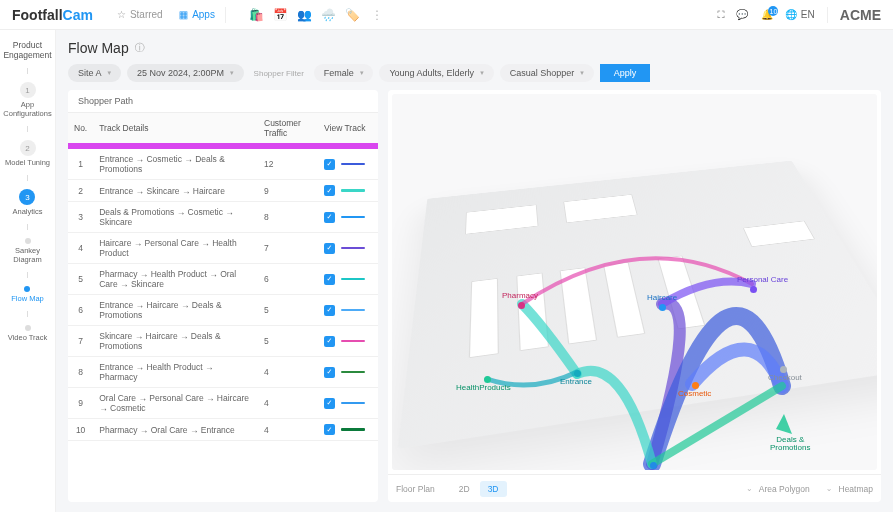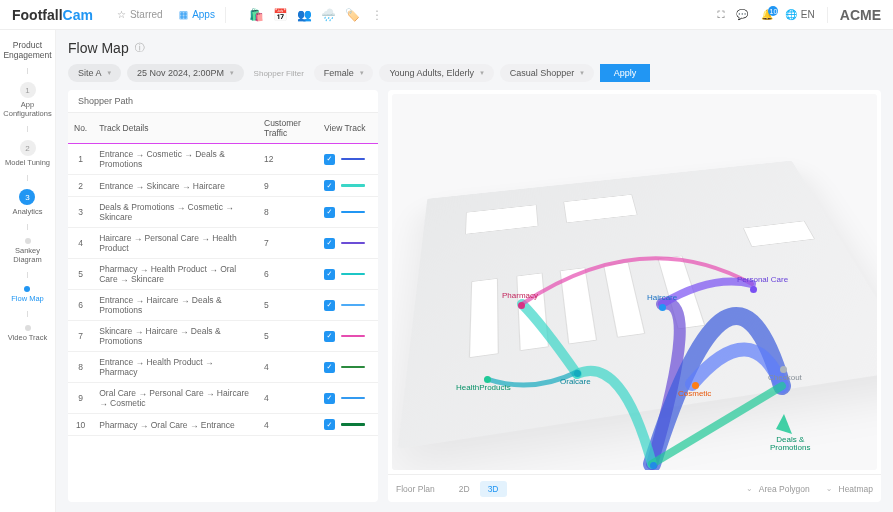--- a/index.html
+++ b/index.html
@@ -44,21 +44,21 @@
 .dd-caret { font-size: 7px; color: #aaa; }
 .shopper-filter { font-size: 8px; color: #aaa; margin: 0 4px; }
 .apply-btn { background: #2196F3; color: #fff; border-radius: 0; padding: 4px 14px; font-size: 9px; border: none; cursor: pointer; }
 
 .panels { display: flex; gap: 10px; flex: 1; min-height: 0; }
 
 
 .table-panel { width: 310px; background: #fff; border-radius: 4px; display: flex; flex-direction: column; }
 .tp-header { padding: 6px 10px; font-size: 9px; color: #666; border-bottom: 1px solid #eee; }
 table { width: 100%; border-collapse: collapse; font-size: 8.5px; }
-th { text-align: left; padding: 5px 6px; color: #555; font-weight: 500; border-bottom: 1px solid #d946ef; background: #fafafa; }
+th { text-align: left; padding: 5px 6px; color: #555; font-weight: 500; border-bottom: 6px solid #d946ef; background: #fafafa; }
 td { padding: 5px 6px; border-bottom: 1px solid #f0f0f0; color: #666; }
 td:first-child, th:first-child { width: 24px; text-align: center; }
 td:nth-child(3), th:nth-child(3) { width: 60px; }
 td:nth-child(4), th:nth-child(4) { width: 60px; }
 .view-track-cell { display: flex; align-items: center; gap: 6px; }
 .checkmark { width: 11px; height: 11px; background: #2196F3; border-radius: 2px; display: flex; align-items: center; justify-content: center; color: #fff; font-size: 7px; }
 .color-line { width: 24px; height: 2.5px; border-radius: 1px; }
 
 
 .viz-panel { flex: 1; background: #fff; border-radius: 4px; display: flex; flex-direction: column; position: relative; }
@@ -342,21 +342,21 @@
 
           <div class="node" style="left:126px;top:208px;background:#d63384;"></div>
           <div class="node-label" style="left:110px;top:198px;color:#c2255c;">Pharmacy</div>
           <div class="node" style="left:267px;top:210px;background:#2196F3;"></div>
           <div class="node-label" style="left:255px;top:200px;color:#1971c2;">Haircare</div>
           <div class="node" style="left:358px;top:192px;background:#7950f2;"></div>
           <div class="node-label" style="left:345px;top:182px;color:#6741d9;">Personal Care</div>
           <div class="node" style="left:92px;top:282px;background:#20c997;"></div>
           <div class="node-label" style="left:64px;top:290px;color:#099268;">HealthProducts</div>
           <div class="node" style="left:182px;top:276px;background:#15aabf;"></div>
-          <div class="node-label" style="left:168px;top:284px;color:#0c8599;">Oralcare</div>
+          <div class="node-label" style="left:168px;top:284px;color:#0c8599;">Entrance</div>
           <div class="node" style="left:300px;top:288px;background:#fd7e14;"></div>
           <div class="node-label" style="left:286px;top:296px;color:#e8590c;">Cosmetic</div>
           <div class="node" style="left:388px;top:272px;background:#adb5bd;"></div>
           <div class="node-label" style="left:376px;top:280px;color:#868e96;">Checkout</div>
           <div class="node-label" style="left:378px;top:342px;color:#099268;white-space:pre-line;">Deals &amp;
 Promotions</div>
           <div class="node" style="left:258px;top:368px;background:#228be6;"></div>
 
         </div>
         <div class="viz-footer">

